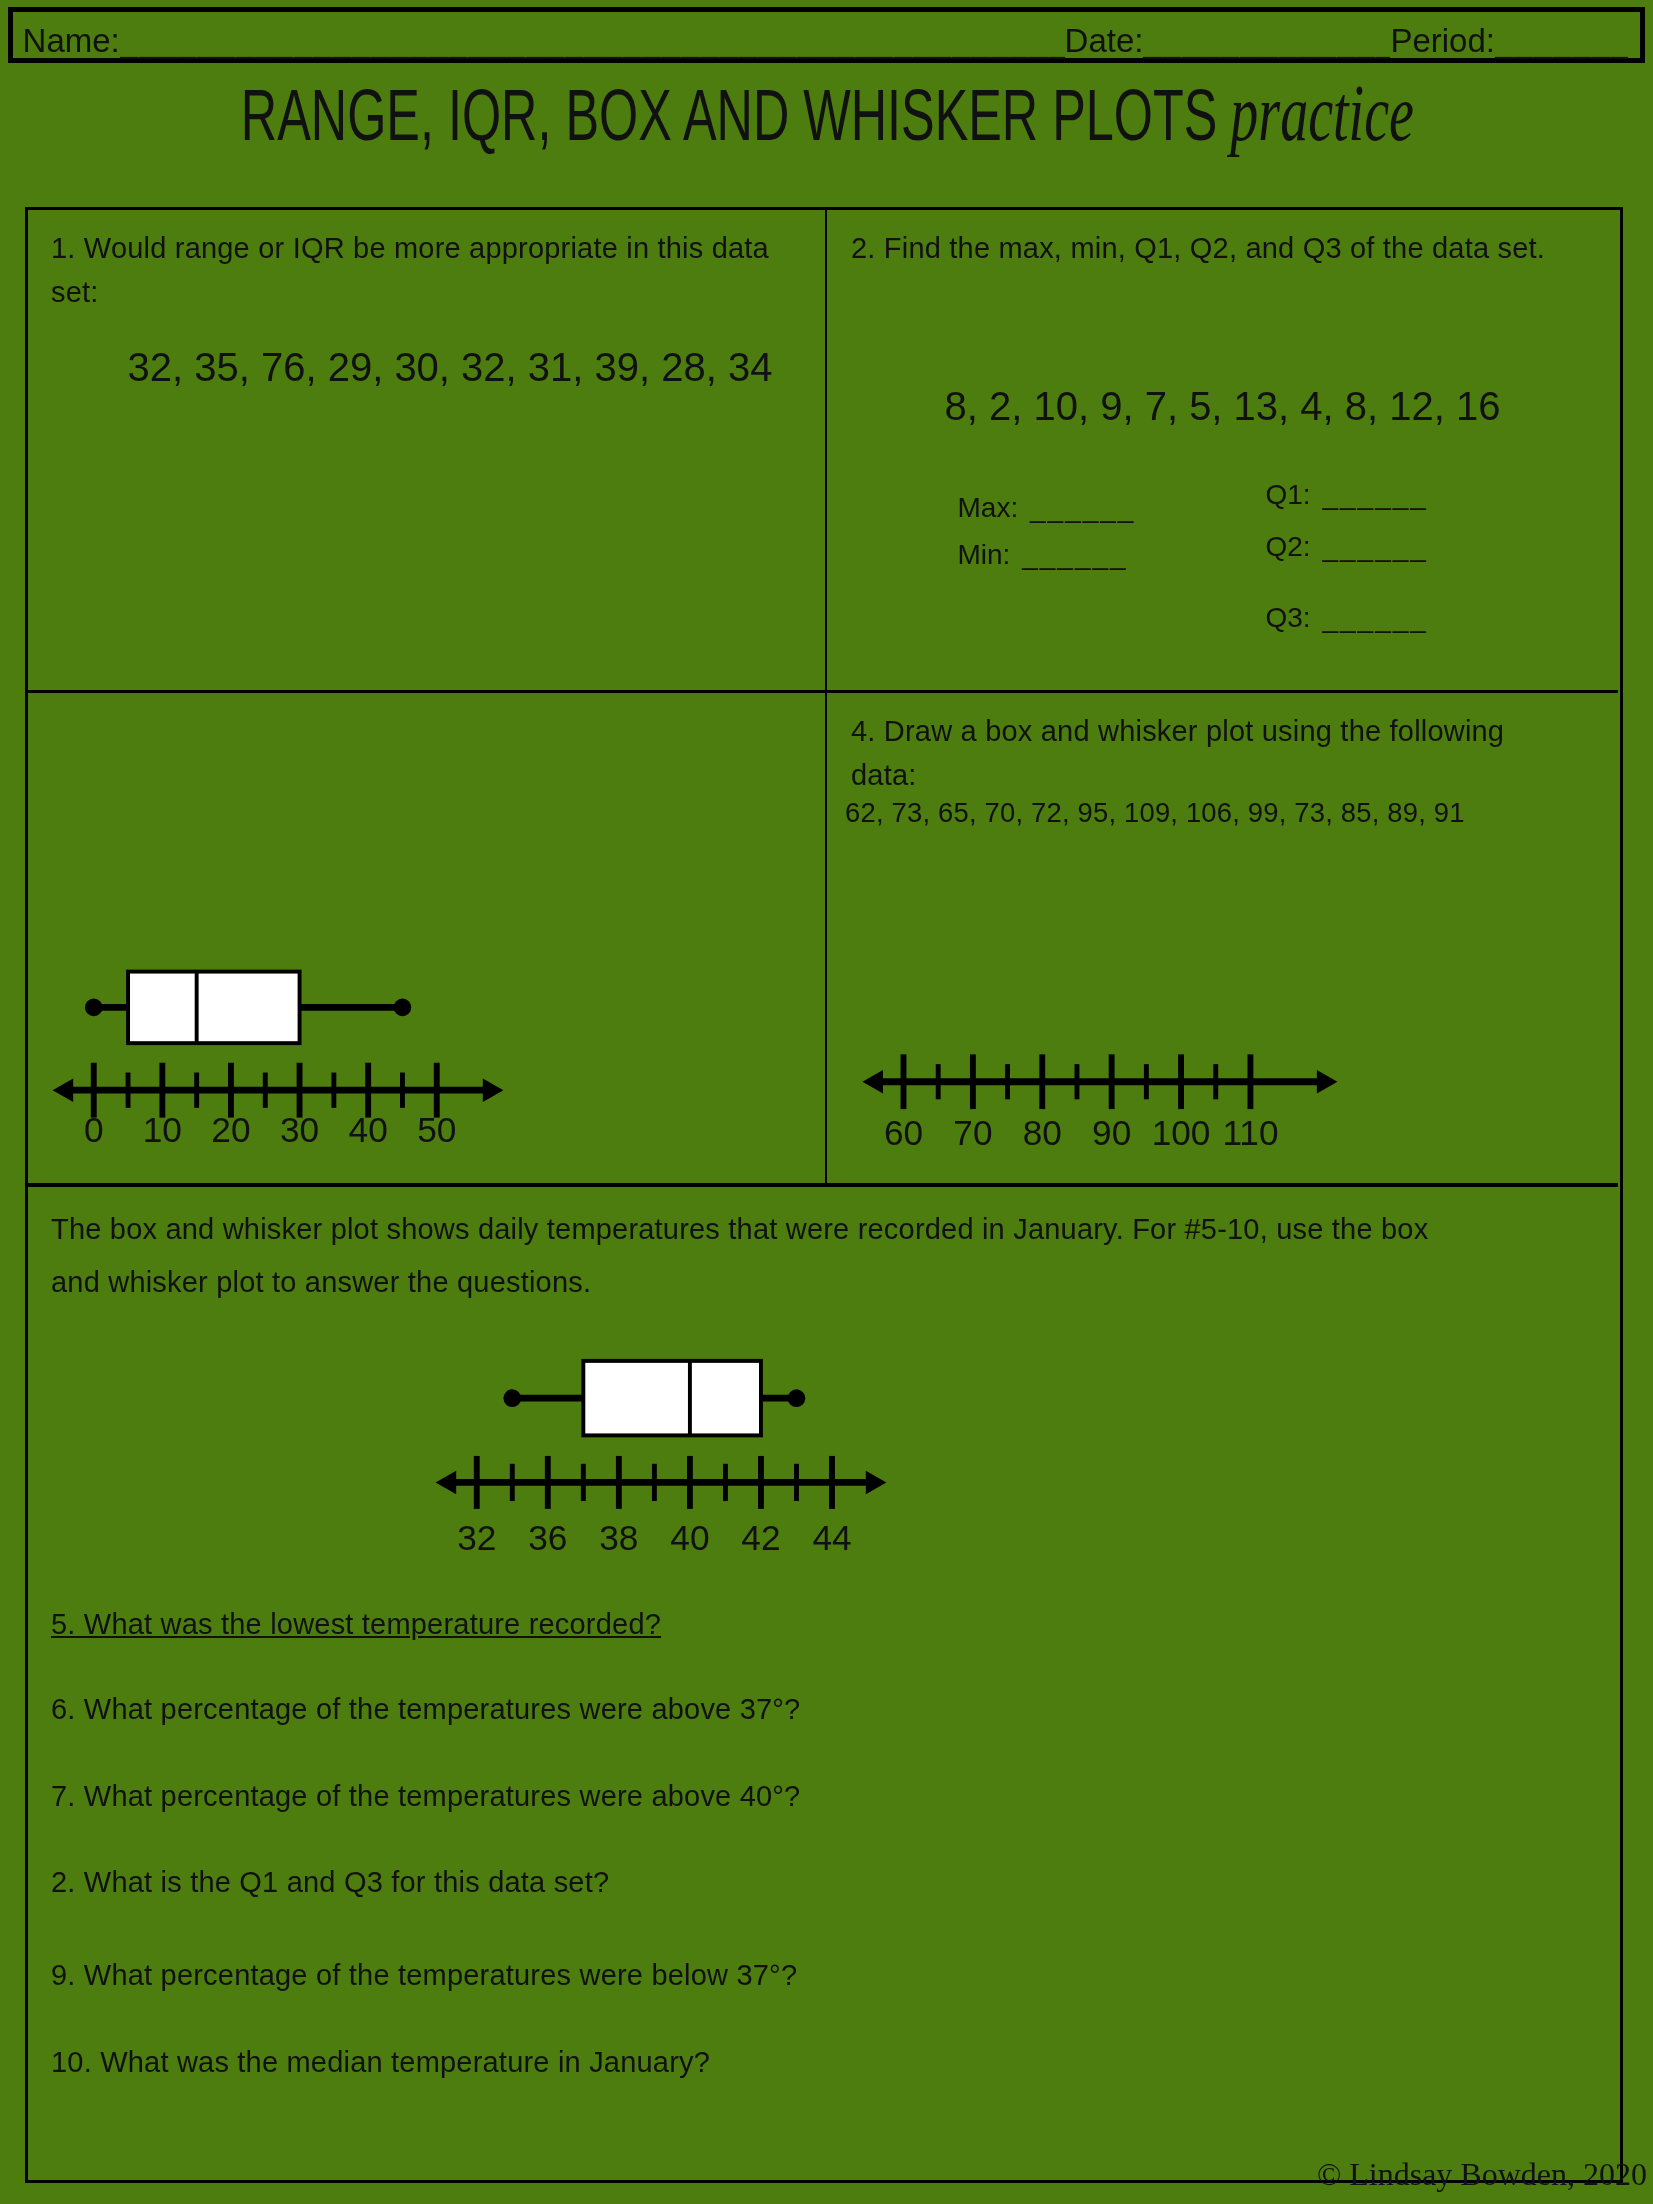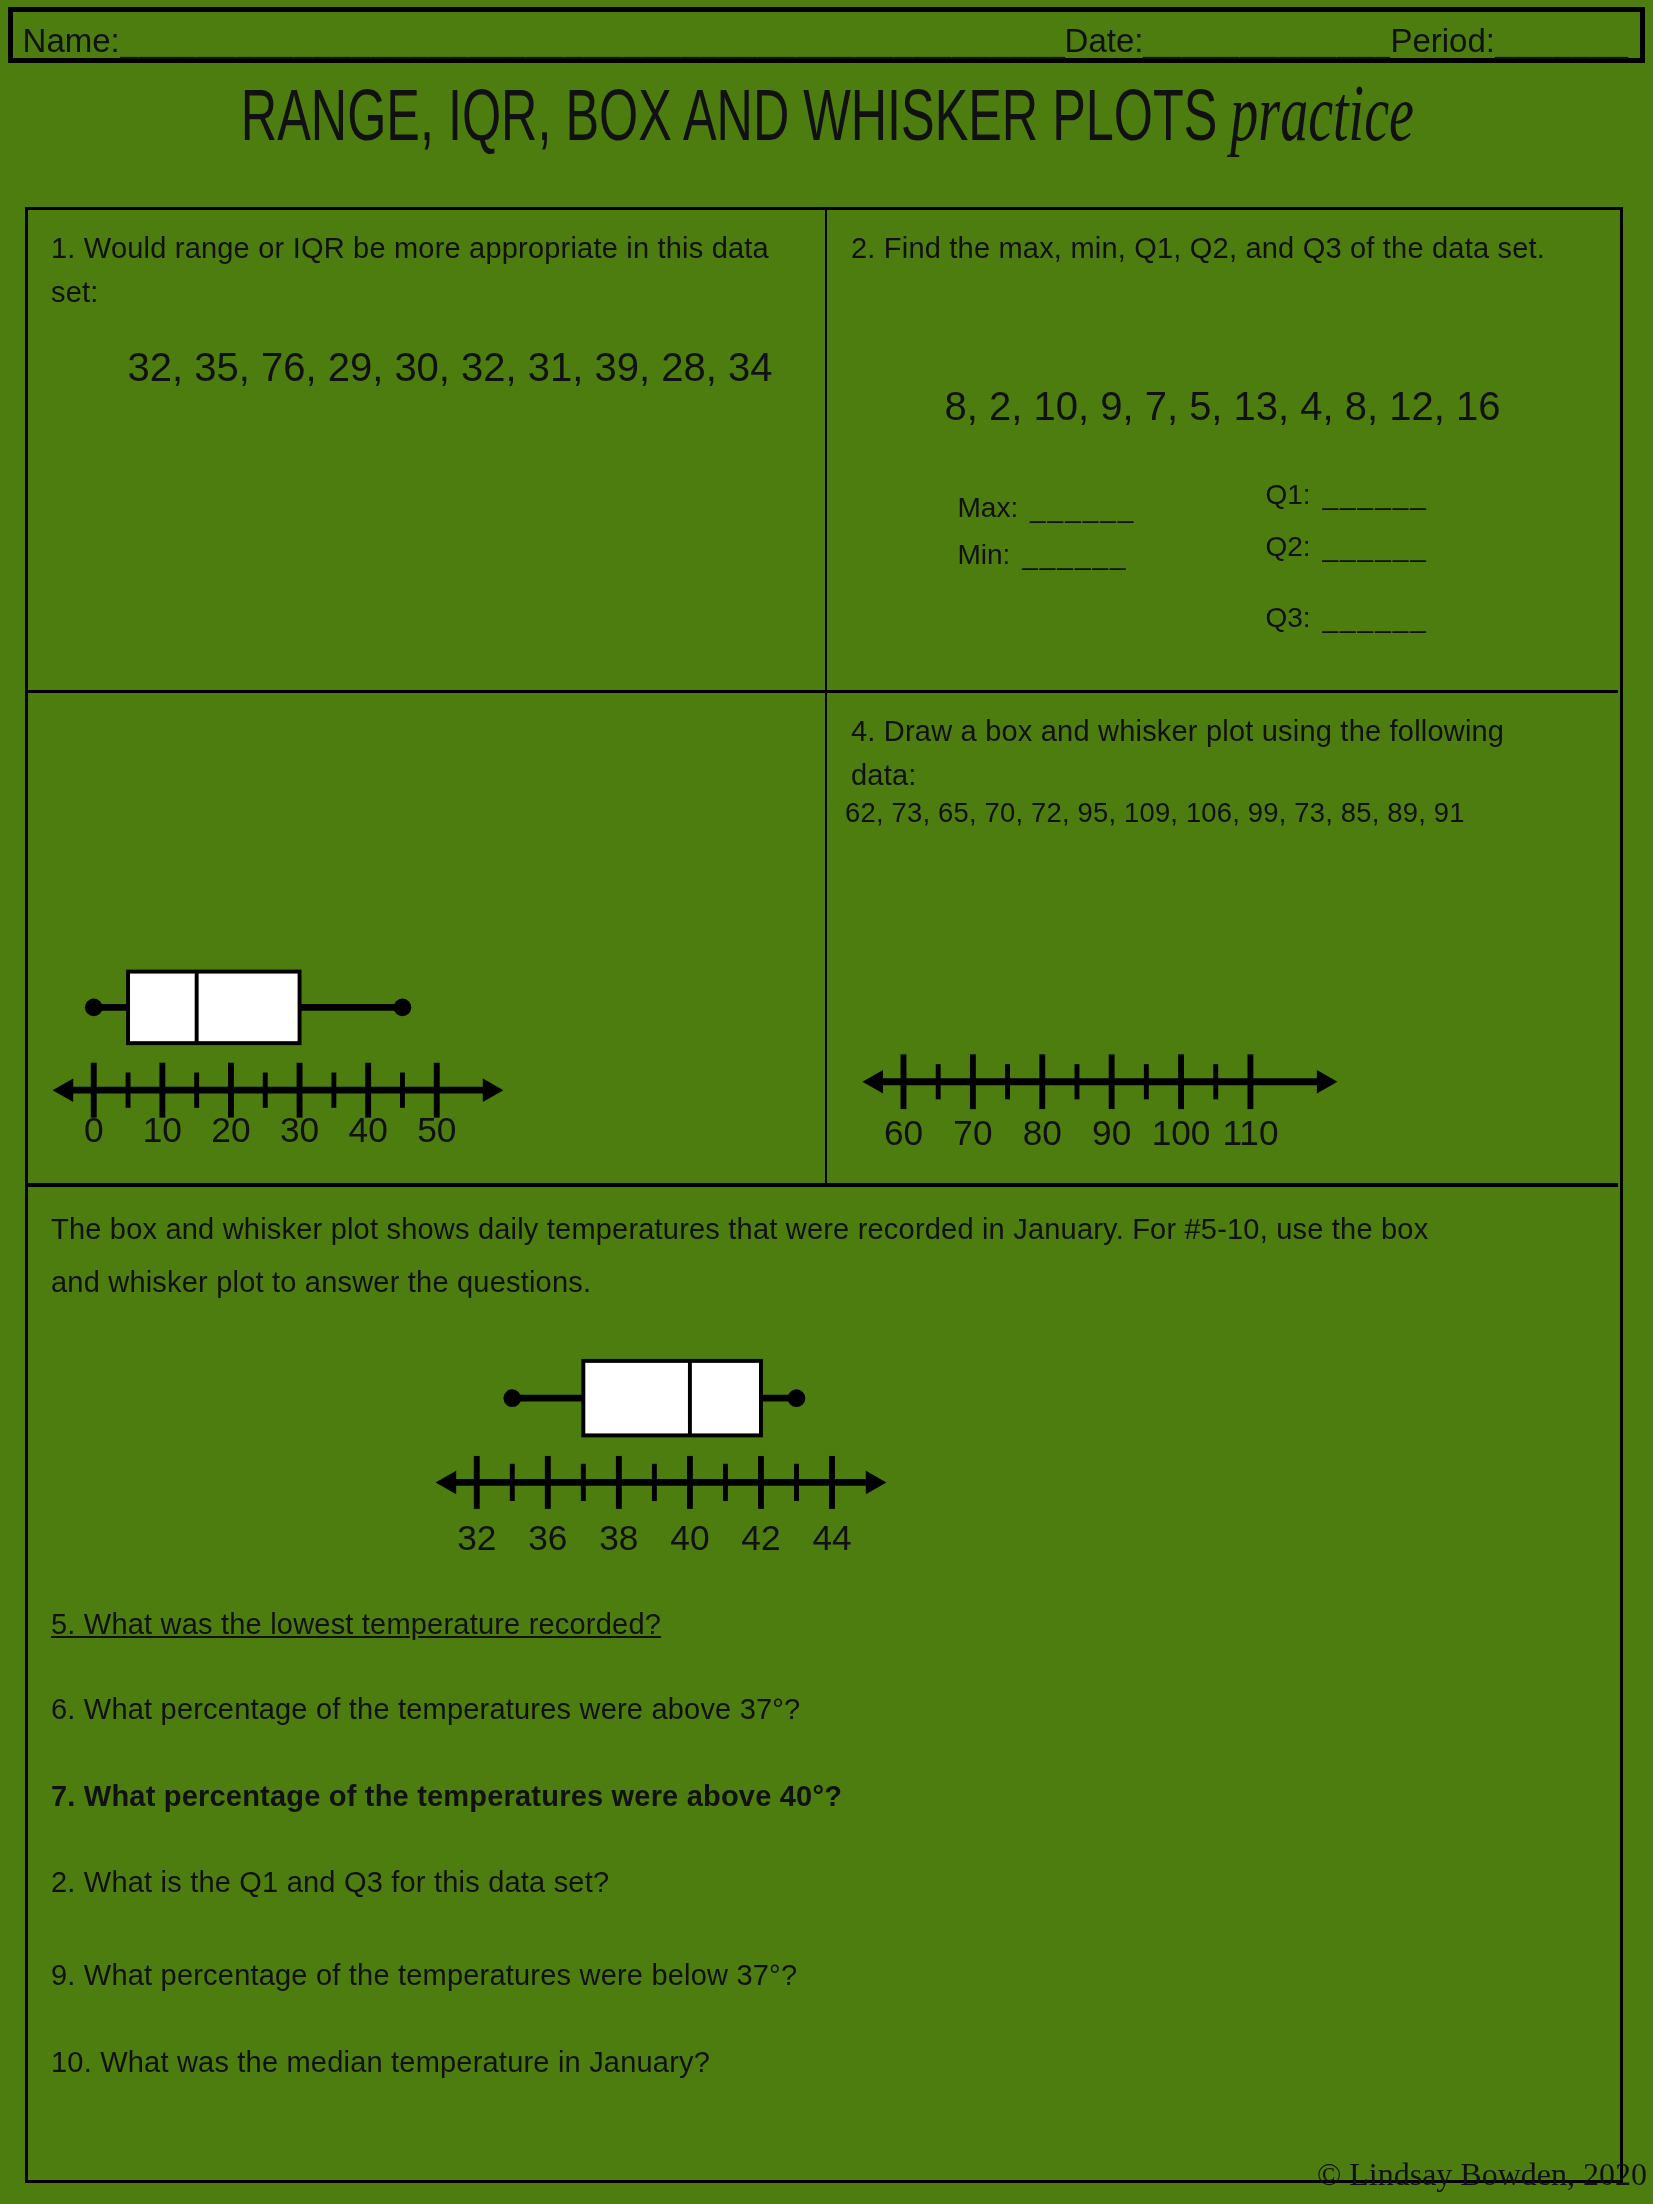--- a/index.html
+++ b/index.html
@@ -63,21 +63,21 @@
   .blankrow .bl { margin-left:11.8px; letter-spacing:2px; }
   svg.plot { position:absolute; }
   #plot3 { left:5.9px;  top:209px; }
   #plot4 { left:14.7px; top:334px; }
   #plot5 { left:388px; top:160px; }
   .intro {
     position:absolute; left:23.5px; top:15.7px; width:1392px;
     font-size:29px; line-height:53px; letter-spacing:0.2px;
   }
   .q { position:absolute; left:23.5px; font-size:29px; white-space:nowrap; letter-spacing:0.2px; }
-  .q0 { top:421px;text-decoration:underline; } .q1q { top:506px; } .q2q { top:593px;font-weight:bold; }
+  .q0 { top:421px;text-decoration:underline; } .q1q { top:506px; } .q2q { top:593px; }
   .q3q { top:679px; } .q4q { top:772px; } .q5q { top:859px; }
   
   .footer {
     position:absolute; left:0; top:2156px; width:1647px; text-align:right;
     font-family:"Liberation Serif", serif; font-size:32px;
   }
 </style>
 </head>
 <body>
 

